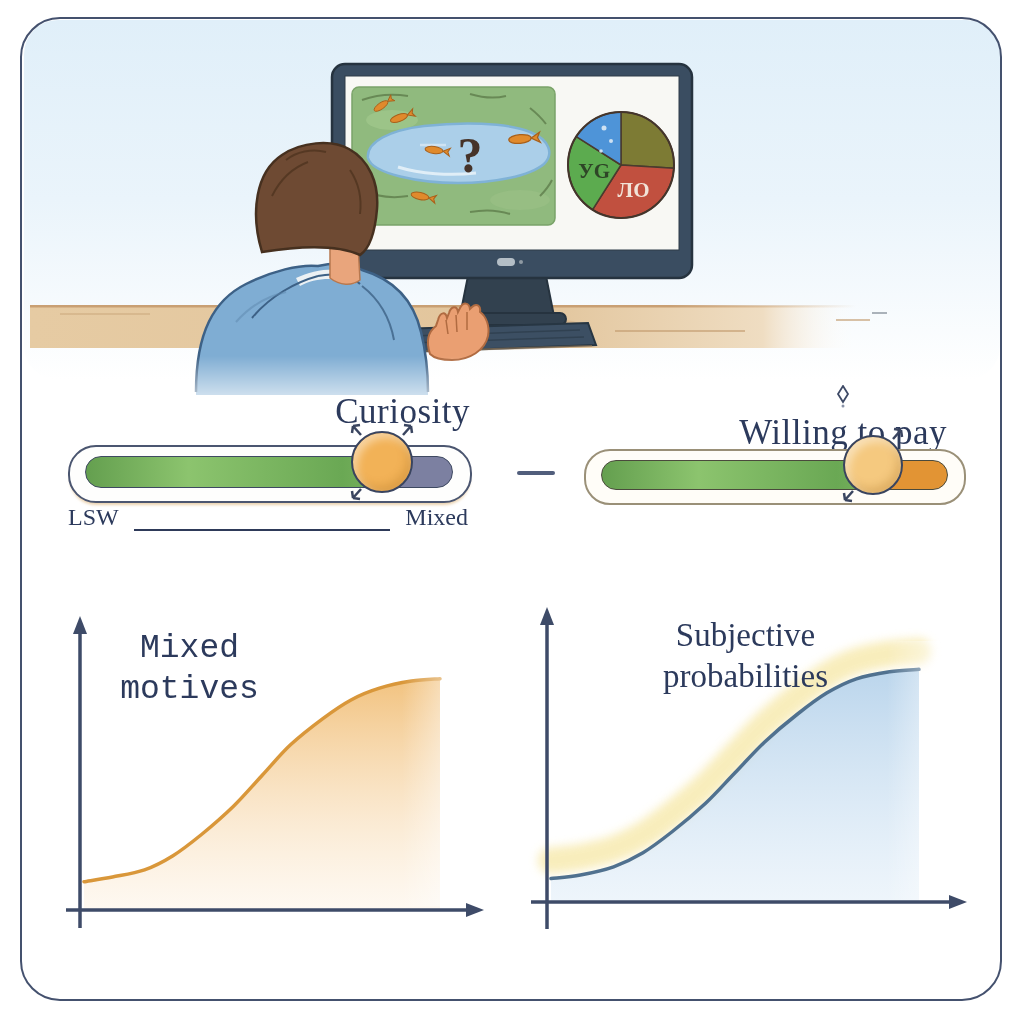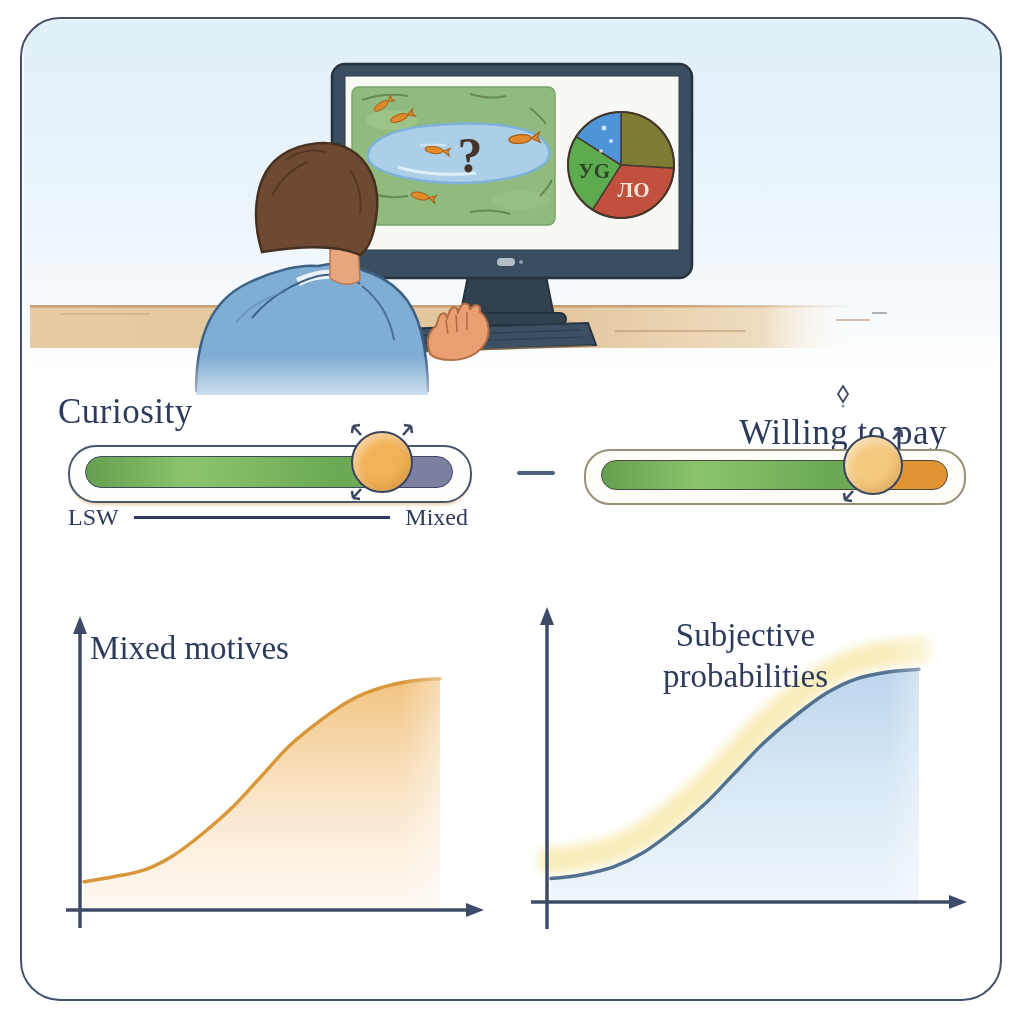--- a/index.html
+++ b/index.html
@@ -5,41 +5,41 @@
   html,body{margin:0;padding:0;background:#ffffff;}
   .canvas{position:relative;width:1024px;height:1024px;background:#ffffff;overflow:hidden;
           font-family:"Liberation Serif","DejaVu Serif",serif;color:#2c3a5c;}
   .frame{position:absolute;left:20px;top:17px;width:978px;height:980px;
          border:2.5px solid #44516e;border-radius:40px;pointer-events:none;z-index:50;}
   .scene-svg{position:absolute;left:0;top:0;z-index:1;}
 
   
   .slider-group{position:absolute;z-index:10;}
   .slider-title{font-size:35px;letter-spacing:.5px;color:#2c3a5c;}
-  #g1 .slider-title{position:absolute;left:0;top:0;width:412px;text-align:left;}
+  #g1 .slider-title{position:absolute;left:0;top:0;width:412px;text-align:right;}
   #g2 .slider-title{position:absolute;left:0;top:28px;width:372px;text-align:right;padding-right:6px;}
   .slider-widget{position:absolute;background:#fefefd;}
   #w1{left:10px;top:53px;width:400px;height:54px;border:2.5px solid #4b5670;border-radius:28px;
       box-shadow:0 4px 3px -2px rgba(222,180,120,.6);}
   #w2{left:9px;top:64px;width:378px;height:52px;border:2px solid #9a9078;border-radius:26px;background:#fffdf8;}
   .track{position:absolute;left:15px;top:9px;height:30px;border:1.5px solid #3e4961;border-radius:16px;}
   #w1 .track{width:366px;}
   #w2 .track{width:345px;height:28px;border-color:#4a4a3c;}
   .knob{position:absolute;top:-16px;width:58px;height:58px;border:2.5px solid #39445f;border-radius:50%;
         box-shadow:inset 4px 5px 8px rgba(255,255,255,.45), inset -4px -5px 8px rgba(160,100,20,.25);}
   #w2 .knob{width:56px;height:56px;top:-16px;}
   .knob svg{overflow:visible;position:absolute;left:0;top:0;}
-  .range-row{position:absolute;left:10px;top:112px;width:400px;display:flex;align-items:center;font-size:24px;}
+  .range-row{position:absolute;left:10px;top:112px;width:400px;display:flex;align-items:flex-end;font-size:24px;}
   .range-line{flex:1;height:2.5px;background:#2e3a59;margin:0 15px;}
   .slider-sep{position:absolute;left:517px;top:471px;width:38px;height:4px;background:#515e7c;border-radius:2px;z-index:10;}
   .sparkle{position:absolute;left:260px;top:0px;}
 
   
   .chart{position:absolute;z-index:5;}
-  #c1{left:58px;top:608px;width:432px;height:340px;}
+  #c1{left:58px;top:608px;width:432px;height:340px;font-family:Liberation Mono, monospace;}
   #c2{left:523px;top:597px;width:452px;height:348px;}
   .chart-title{position:absolute;font-size:33px;line-height:41px;text-align:center;color:#2c3a5c;z-index:6;}
   #c1 .chart-title{left:24px;top:20px;width:215px;}
   #c2 .chart-title{left:95px;top:18px;width:255px;}
   .chart svg{position:absolute;left:0;top:0;}
   .pie-label{font:600 21px "Liberation Serif","DejaVu Serif",serif;text-anchor:middle;}
 </style>
 </head>
 <body>
 

